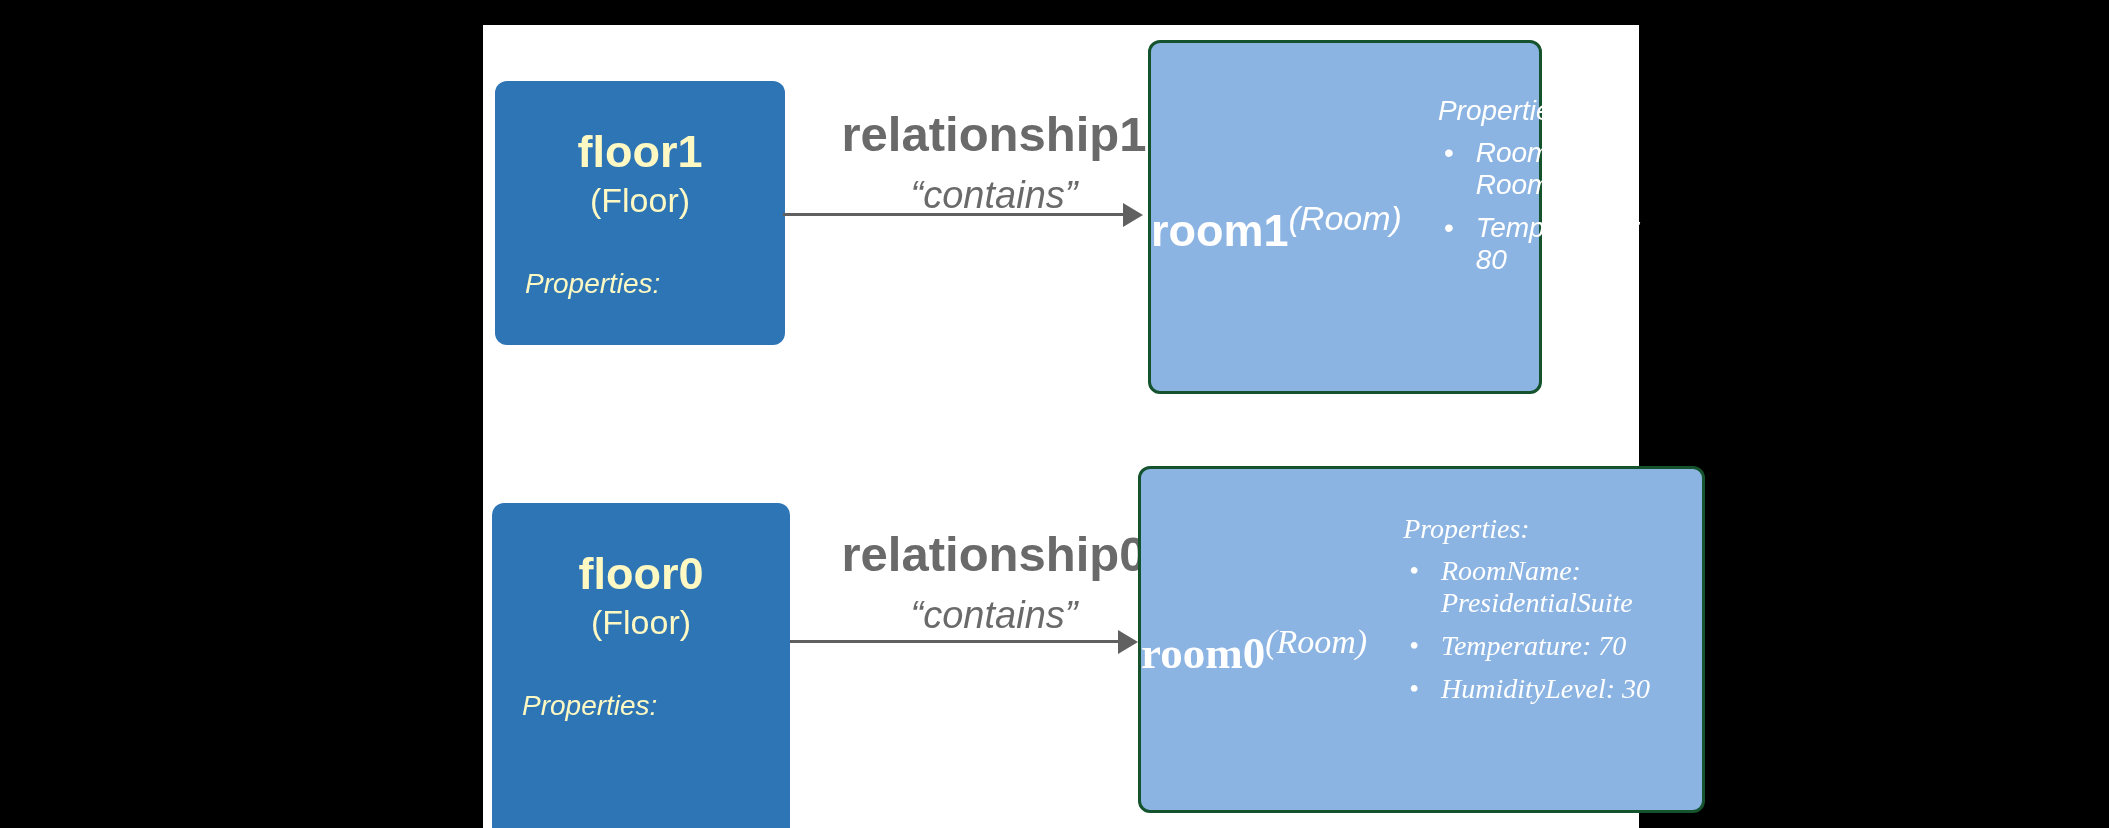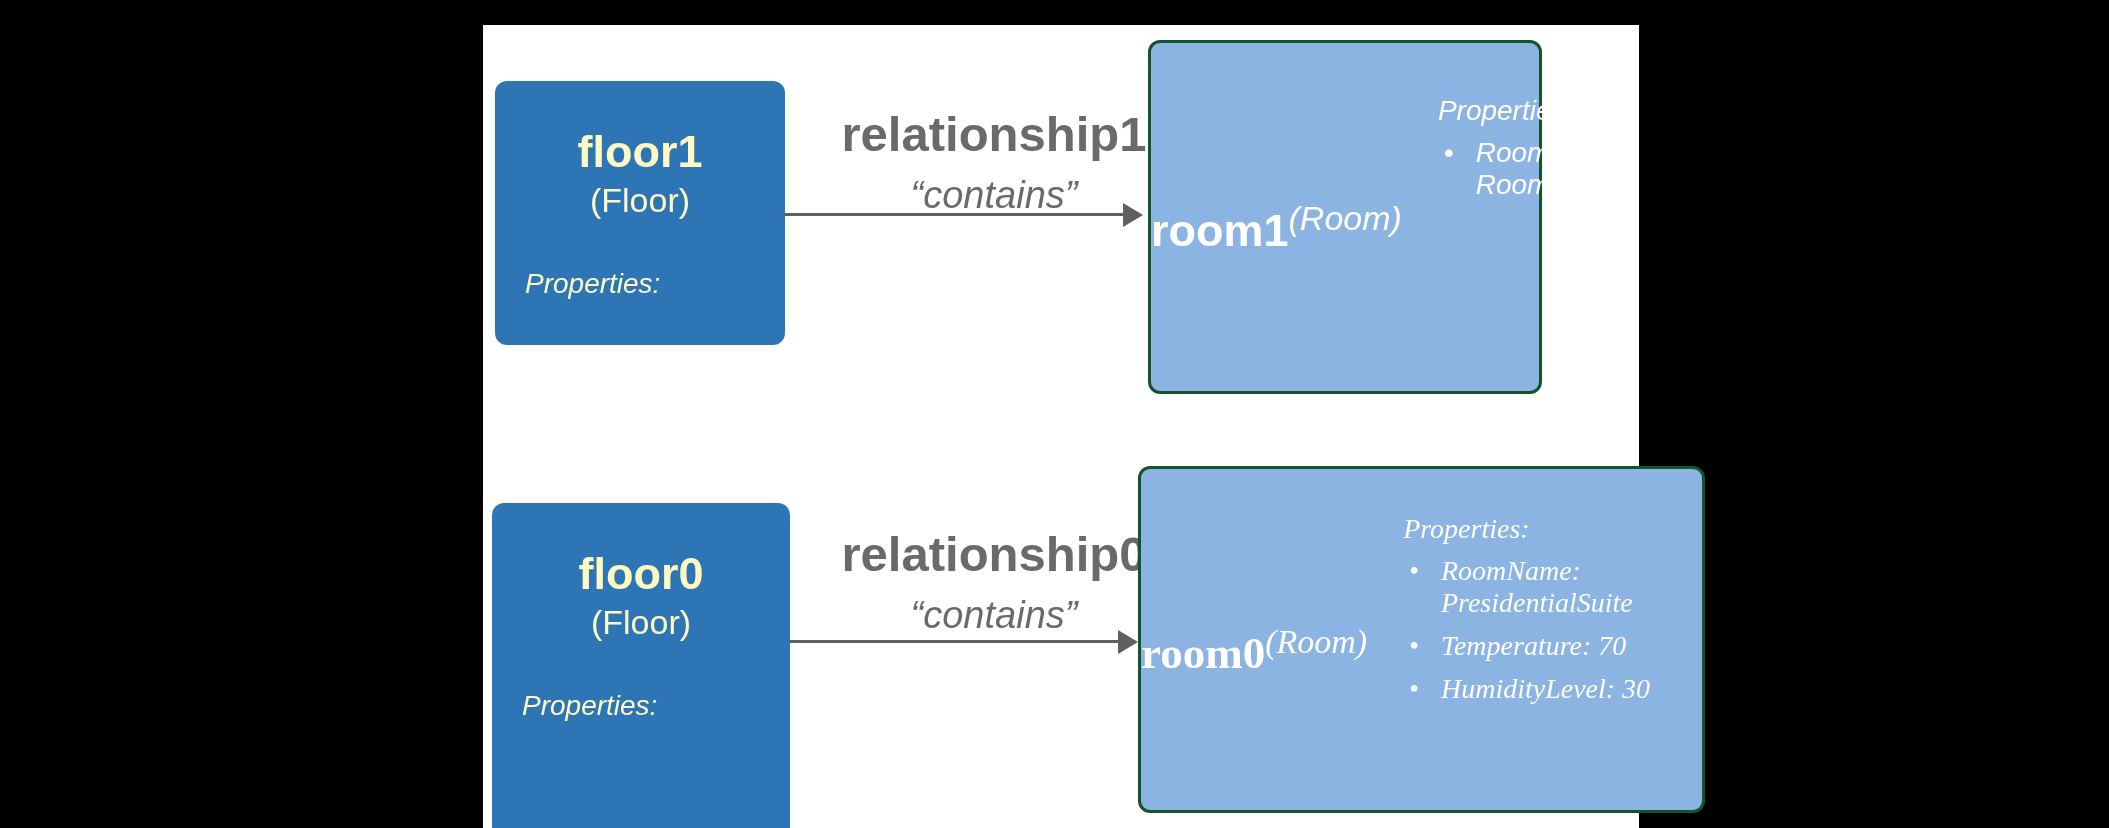--- a/index.html
+++ b/index.html
@@ -185,20 +185,21 @@
       <div class="arrow-head"></div>
     </div>
 
     <div class="room-box row1">
       <div class="room-title">room1</div>
       <div class="room-type">(Room)</div>
       <div class="room-props">
         <div class="props-label">Properties:</div>
         <div class="prop-list">
           <div class="prop-item">RoomName: Room1</div>
+          <div class="prop-item">Temperature: 80</div>
         </div>
       </div>
     </div>
 
     <div class="floor-box row0">
       <div class="floor-title">floor0</div>
       <div class="floor-type">(Floor)</div>
       <div class="floor-props">Properties:</div>
     </div>
 

